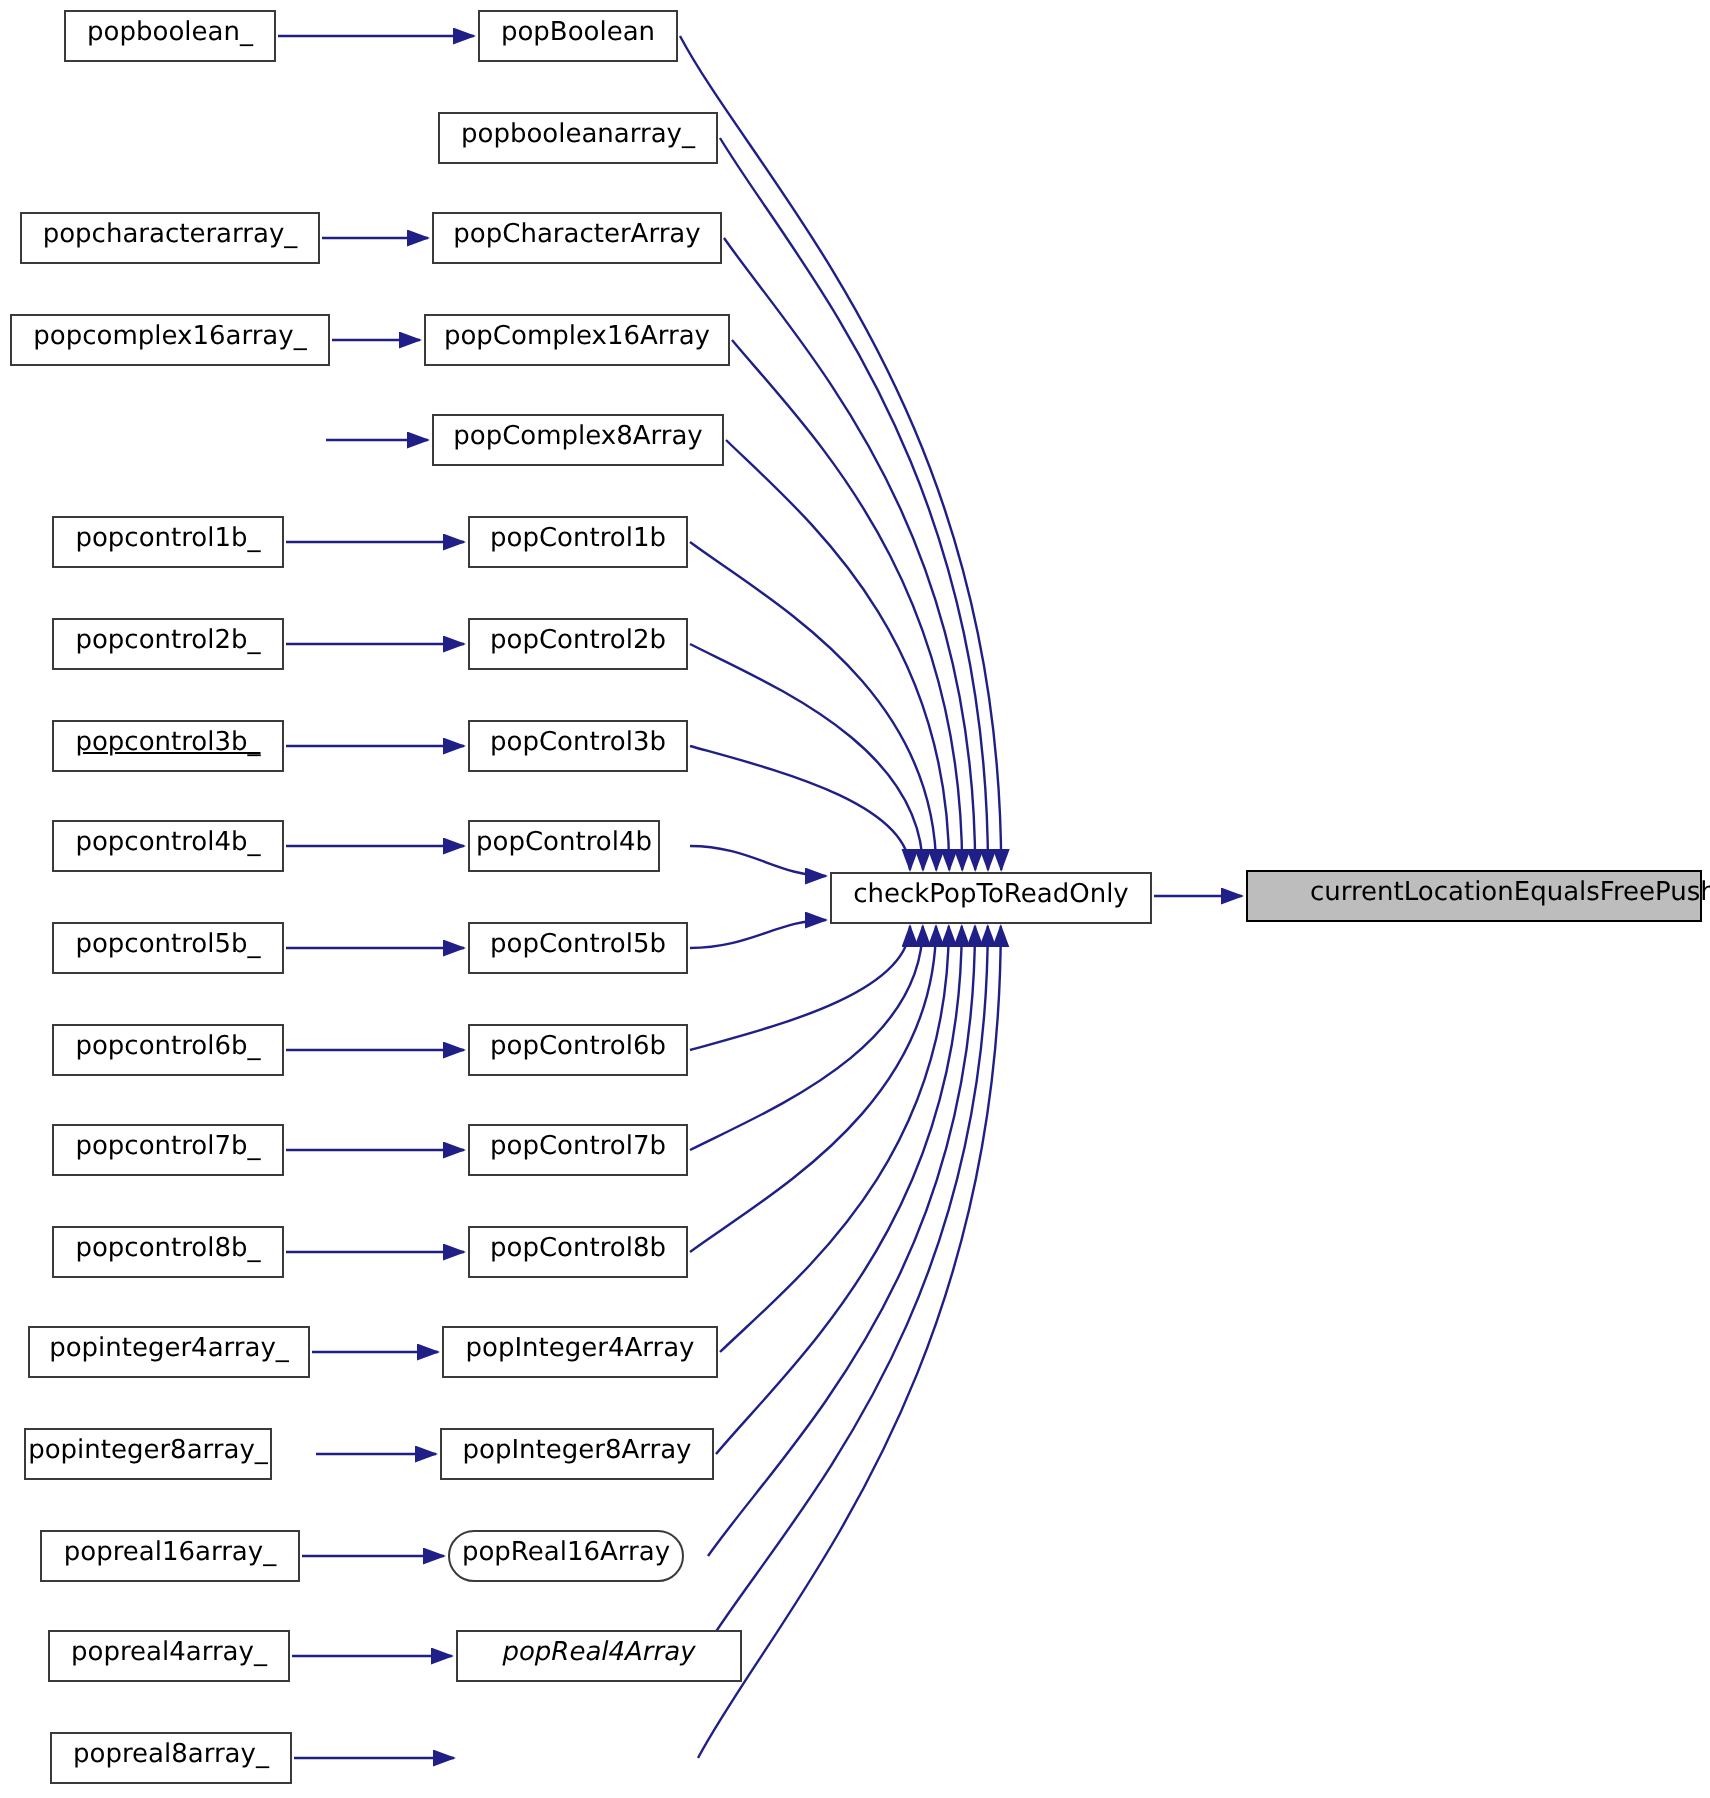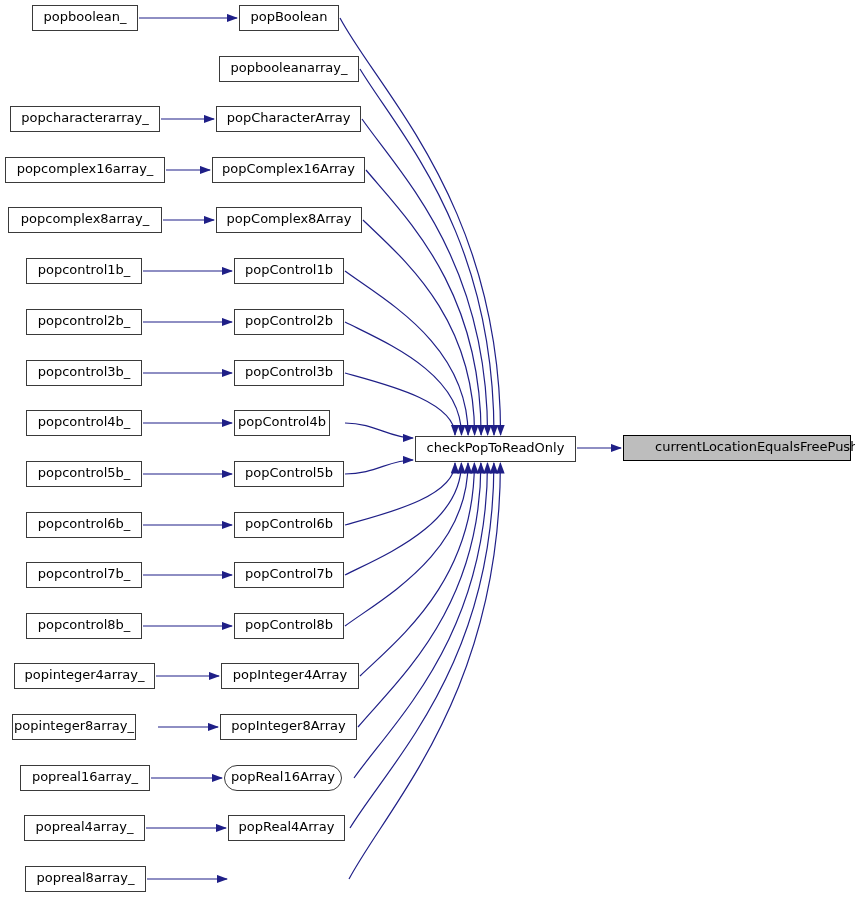--- a/index.html
+++ b/index.html
@@ -76,42 +76,41 @@
       <path d="M349,879 C389,804.12 500.4,691.8 500.4,463" fill="none" stroke="#1f1f87" stroke-width="1.2" marker-end="url(#arrow)"></path>
       <path d="M577,448 L621,448" fill="none" stroke="#1f1f87" stroke-width="1.2" marker-end="url(#arrow)"></path>
     </svg>
 <div class="node" style="left: 32px; top: 5px; width: 106px;">popboolean_</div>
     <div class="node" style="left: 239px; top: 5px; width: 100px;">popBoolean</div>
     <div class="node" style="left: 219px; top: 56px; width: 140px;">popbooleanarray_</div>
     <div class="node" style="left: 10px; top: 106px; width: 150px;">popcharacterarray_</div>
     <div class="node" style="left: 216px; top: 106px; width: 145px;">popCharacterArray</div>
     <div class="node" style="left: 5px; top: 157px; width: 160px;">popcomplex16array_</div>
     <div class="node" style="left: 212px; top: 157px; width: 153px;">popComplex16Array</div>
-    <div class="node" style="left: 8px; top: 207px; width: 154px;">popcomplex8array_</div>
     <div class="node" style="left: 216px; top: 207px; width: 146px;">popComplex8Array</div>
     <div class="node" style="left: 26px; top: 258px; width: 116px;">popcontrol1b_</div>
     <div class="node" style="left: 234px; top: 258px; width: 110px;">popControl1b</div>
     <div class="node" style="left: 26px; top: 309px; width: 116px;">popcontrol2b_</div>
     <div class="node" style="left: 234px; top: 309px; width: 110px;">popControl2b</div>
-    <div class="node" style="left: 26px; top: 360px; width: 116px;">popcontrol3b_</div>
+    <div class="node" style="left: 26px; top: 360px; width: 116px; text-decoration: underline;">popcontrol3b_</div>
     <div class="node" style="left: 234px; top: 360px; width: 110px;">popControl3b</div>
     <div class="node" style="left: 26px; top: 410px; width: 116px;">popcontrol4b_</div>
     <div class="node" style="left: 234px; top: 410px; width: 96px;">popControl4b</div>
     <div class="node" style="left: 26px; top: 461px; width: 116px;">popcontrol5b_</div>
     <div class="node" style="left: 234px; top: 461px; width: 110px;">popControl5b</div>
     <div class="node" style="left: 26px; top: 512px; width: 116px;">popcontrol6b_</div>
     <div class="node" style="left: 234px; top: 512px; width: 110px;">popControl6b</div>
     <div class="node" style="left: 26px; top: 562px; width: 116px;">popcontrol7b_</div>
     <div class="node" style="left: 234px; top: 562px; width: 110px;">popControl7b</div>
     <div class="node" style="left: 26px; top: 613px; width: 116px;">popcontrol8b_</div>
     <div class="node" style="left: 234px; top: 613px; width: 110px;">popControl8b</div>
     <div class="node" style="left: 14px; top: 663px; width: 141px;">popinteger4array_</div>
     <div class="node" style="left: 221px; top: 663px; width: 138px;">popInteger4Array</div>
     <div class="node" style="left: 12px; top: 714px; width: 124px;">popinteger8array_</div>
     <div class="node" style="left: 220px; top: 714px; width: 137px;">popInteger8Array</div>
     <div class="node" style="left: 20px; top: 765px; width: 130px;">popreal16array_</div>
     <div class="node" style="left: 224px; top: 765px; width: 118px; border-radius: 13px;">popReal16Array</div>
     <div class="node" style="left: 24px; top: 815px; width: 121px;">popreal4array_</div>
-    <div class="node" style="left: 228px; top: 815px; width: 117px;">popReal4Array</div>
+    <div class="node" style="left: 228px; top: 815px; width: 143px; font-style: italic;">popReal4Array</div>
     <div class="node" style="left: 25px; top: 866px; width: 121px;">popreal8array_</div>
     <div class="node hub" style="left: 415px; top: 436px; width: 161px;">checkPopToReadOnly</div>
     <div class="node highlight" style="left: 623px; top: 435px; width: 228px; padding-left: 31px;">currentLocationEqualsFreePush</div>
   </div>
 
 </body></html>

